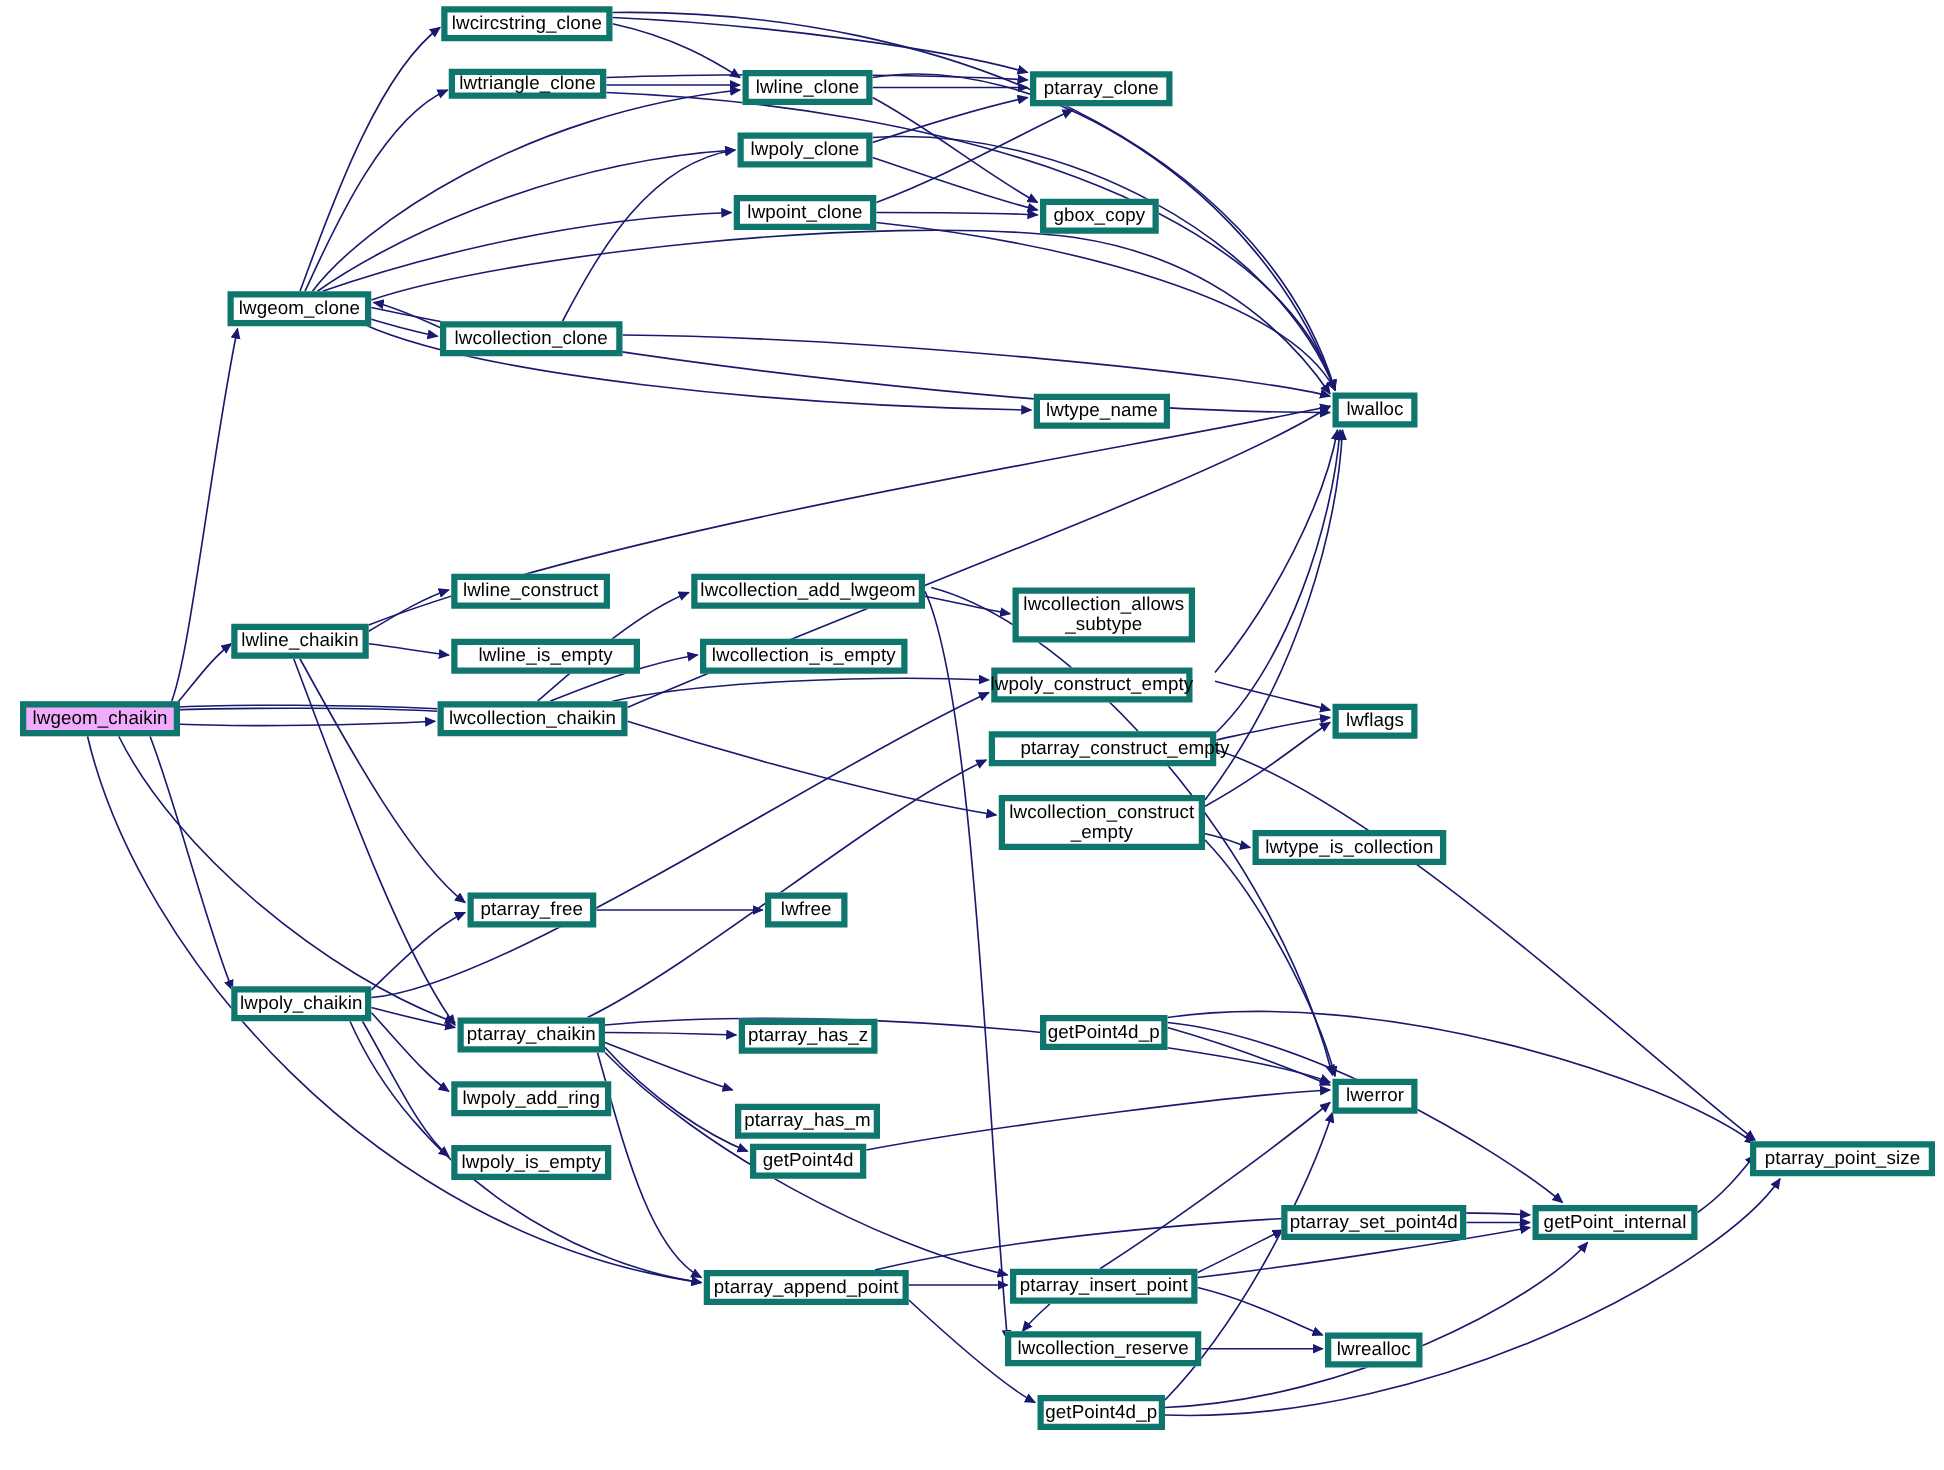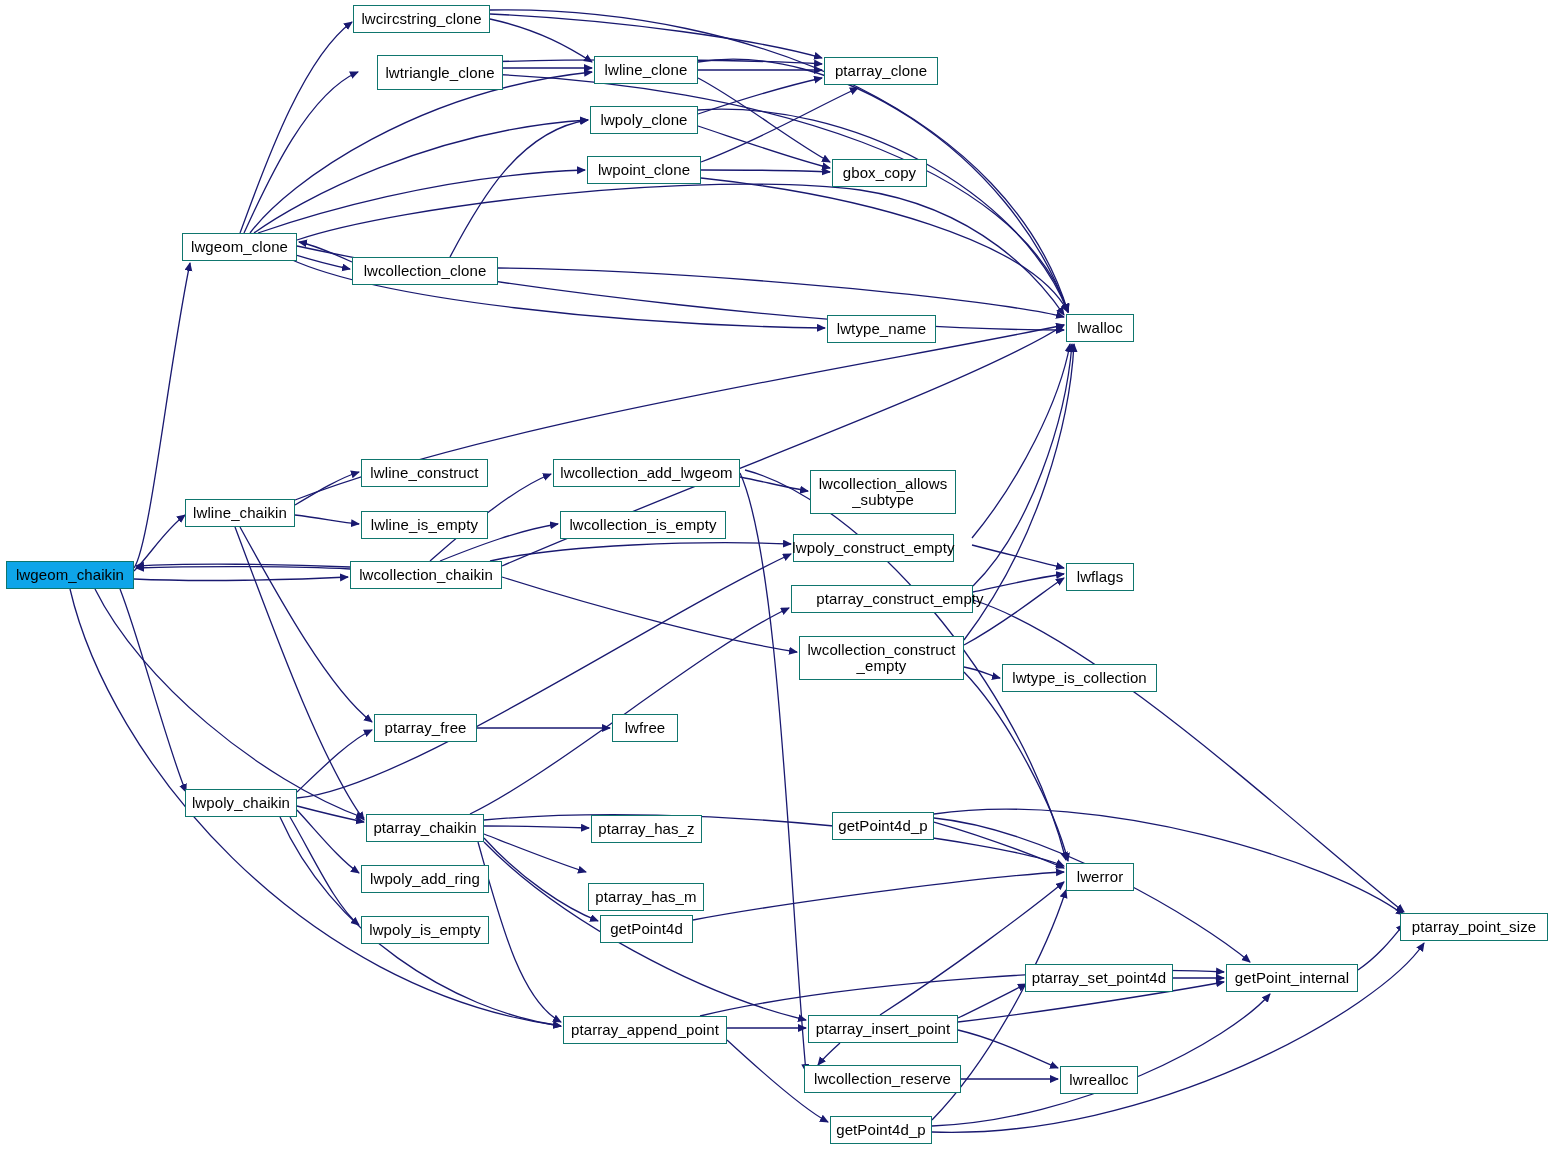--- a/index.html
+++ b/index.html
@@ -1,23 +1,23 @@
 <!DOCTYPE html>
 <html><head>
 <meta charset="utf-8">
 <style>
   html,body{margin:0;padding:0;background:#ffffff;}
   #canvas{position:relative;width:1555px;height:1176px;background:#ffffff;
           font-family:"Liberation Sans","DejaVu Sans",sans-serif;}
   svg#edges{position:absolute;left:0;top:0;width:1555px;height:1176px;}
-  .node{position:absolute;box-sizing:border-box;border:1px solid #0f766e;
+  .node{position:absolute;box-sizing:border-box;border:5px solid #0f766e;
         background:#ffffff;display:flex;align-items:center;justify-content:center;
         text-align:center;color:#000000;font-size:15px;line-height:1.06;
         letter-spacing:0.1px;white-space:pre-line;}
-  .node.hl{background:#0ea5e9;}
+  .node.hl{background:#f0abfc;margin-left:10px;}
 </style>
 </head>
 <body>
 
 <div id="canvas">
   <svg id="edges" viewBox="0 0 1555 1176">
     <defs>
       <marker id="ah" markerWidth="9" markerHeight="9" refX="8" refY="4" orient="auto" markerUnits="userSpaceOnUse">
         <path d="M0,0 L9,4 L0,8 z" fill="#191970"></path>
       </marker>
@@ -109,36 +109,36 @@
         <path d="M 961,1079 C 995,1079 1035,1079 1058,1079" marker-end="url(#ah)" stroke="#191970"></path>
         <path d="M 932,1120 C 1000,1050 1050,940 1066,890" marker-end="url(#ah)" stroke="#191970"></path>
         <path d="M 932,1126 C 1080,1120 1230,1040 1270,994" marker-end="url(#ah)" stroke="#191970"></path>
         <path d="M 932,1132 C 1150,1140 1380,1010 1424,943" marker-end="url(#ah)" stroke="#191970"></path>
         <path d="M 490,561 C 560,545 700,540 791,544" marker-end="url(#ah)" stroke="#191970"></path>
         <path d="M 297,246 C 500,290 850,330 1064,330" marker-end="url(#ah)" stroke="#191970"></path>
       </g>
   </svg>
   <div id="node-layer">
       <div class="node" style="left: 353px; top: 5px; width: 137px; height: 28px;">lwcircstring_clone</div>
-      <div class="node" style="left: 377px; top: 55px; width: 126px; height: 35px;">lwtriangle_clone</div>
+      <div class="node" style="left: 359px; top: 55px; width: 126px; height: 24px;">lwtriangle_clone</div>
       <div class="node" style="left: 594px; top: 56px; width: 104px; height: 28px;">lwline_clone</div>
       <div class="node" style="left: 824px; top: 57px; width: 114px; height: 28px;">ptarray_clone</div>
       <div class="node" style="left: 590px; top: 106px; width: 108px; height: 28px;">lwpoly_clone</div>
       <div class="node" style="left: 587px; top: 156px; width: 114px; height: 28px;">lwpoint_clone</div>
       <div class="node" style="left: 832px; top: 159px; width: 95px; height: 28px;">gbox_copy</div>
       <div class="node" style="left: 182px; top: 233px; width: 115px; height: 28px;">lwgeom_clone</div>
       <div class="node" style="left: 352px; top: 257px; width: 146px; height: 28px;">lwcollection_clone</div>
       <div class="node" style="left: 827px; top: 315px; width: 109px; height: 28px;">lwtype_name</div>
       <div class="node" style="left: 1066px; top: 314px; width: 68px; height: 28px;">lwalloc</div>
       <div class="node" style="left: 361px; top: 459px; width: 127px; height: 28px;">lwline_construct</div>
       <div class="node" style="left: 553px; top: 459px; width: 187px; height: 28px;">lwcollection_add_lwgeom</div>
       <div class="node" style="left: 810px; top: 470px; width: 146px; height: 44px;">lwcollection_allows
 _subtype</div>
       <div class="node" style="left: 185px; top: 499px; width: 110px; height: 28px;">lwline_chaikin</div>
-      <div class="node" style="left: 361px; top: 511px; width: 127px; height: 28px;">lwline_is_empty</div>
+      <div class="node" style="left: 361px; top: 511px; width: 151px; height: 28px;">lwline_is_empty</div>
       <div class="node" style="left: 560px; top: 511px; width: 166px; height: 28px;">lwcollection_is_empty</div>
       <div class="node" style="left: 793px; top: 534px; width: 161px; height: 28px;">lwpoly_construct_empty</div>
       <div class="node hl" style="left: 6px; top: 561px; width: 128px; height: 28px;">lwgeom_chaikin</div>
       <div class="node" style="left: 350px; top: 561px; width: 152px; height: 28px;">lwcollection_chaikin</div>
       <div class="node" style="left: 1066px; top: 563px; width: 68px; height: 28px;">lwflags</div>
       <div class="node" style="left: 791px; top: 585px; width: 182px; height: 28px; padding-left: 36px;">ptarray_construct_empty</div>
       <div class="node" style="left: 799px; top: 636px; width: 165px; height: 44px;">lwcollection_construct
 _empty</div>
       <div class="node" style="left: 1002px; top: 664px; width: 155px; height: 28px;">lwtype_is_collection</div>
       <div class="node" style="left: 374px; top: 714px; width: 103px; height: 28px;">ptarray_free</div>

